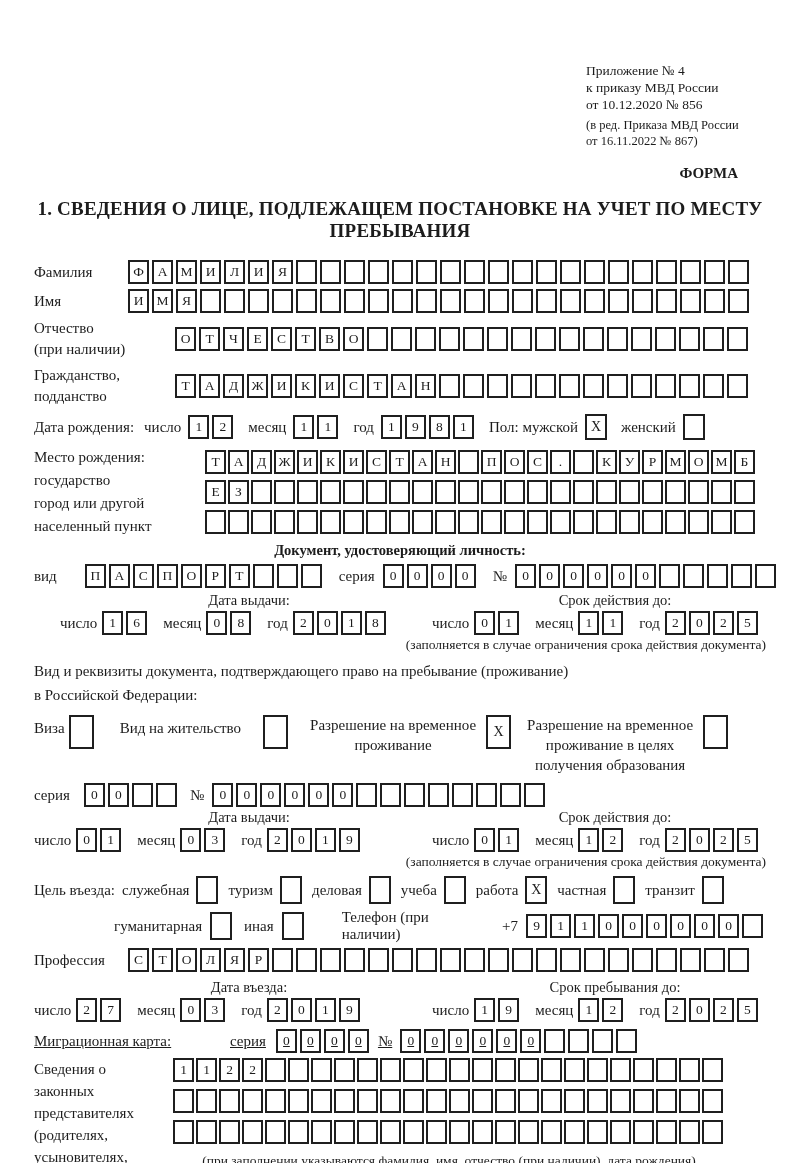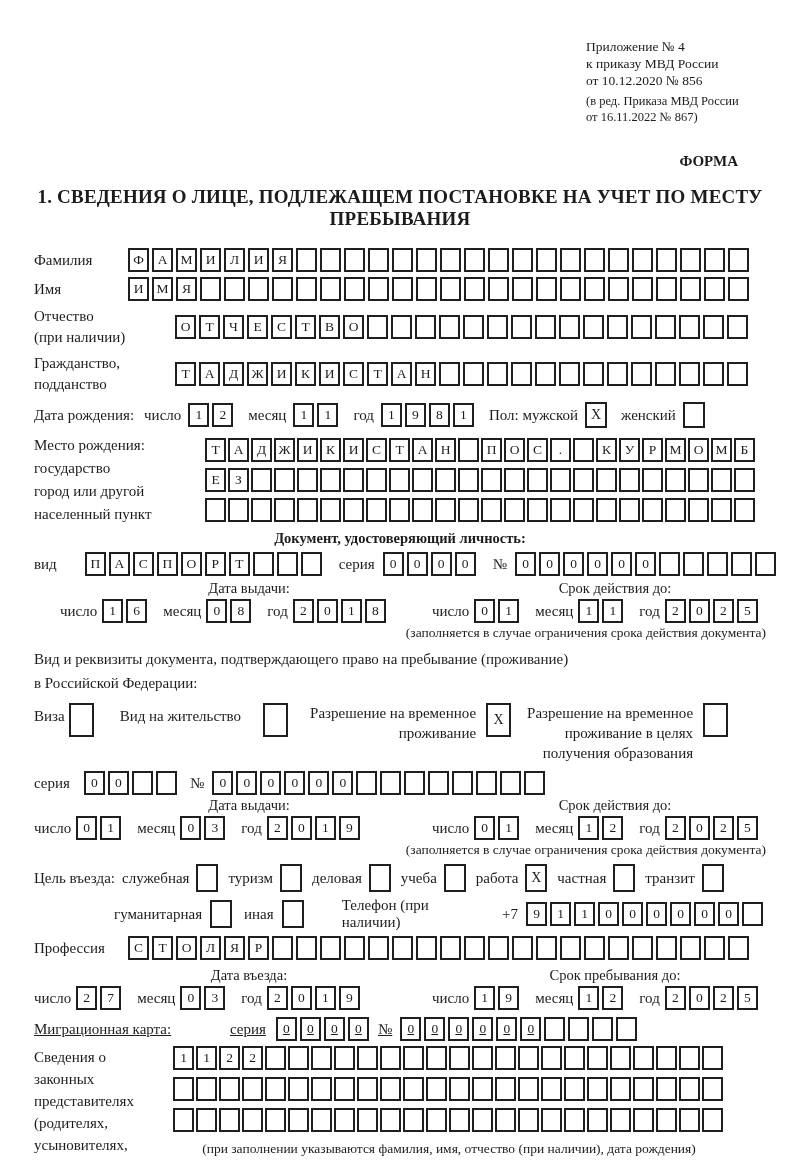--- a/index.html
+++ b/index.html
@@ -3,23 +3,23 @@
 <meta charset="utf-8">
 <style>
   html,body{margin:0;padding:0;background:#fff;}
   .page{
     width:800px;height:1163px;box-sizing:border-box;
     background:#ffffff;color:#1c1c1c;
     font-family:"Liberation Serif","DejaVu Serif",serif;
     font-size:15px;padding:38px 34px 0 34px;overflow:hidden;position:relative;
   }
   
-  .hdr{margin-left:552px;line-height:17px;font-size:13.5px;}
+  .hdr{margin-left:552px;line-height:17px;font-size:13.5px;margin-top:24px;}
   .hdr-sub{margin-top:4px;font-size:12.5px;line-height:16px;}
-  .forma{font-weight:bold;text-align:right;margin-top:28px;padding-right:28px;font-size:15px;}
+  .forma{font-weight:bold;text-align:right;margin-top:16px;padding-right:28px;font-size:15px;}
   
   .title{font-weight:bold;text-align:center;font-size:15.5px;line-height:22px;margin-top:14px;}
   .blank-line{display:inline-block;width:58px;border-bottom:2px solid #1c1c1c;height:12px;margin-left:10px;}
   .sec-heading{font-weight:bold;text-align:center;font-size:19px;margin-top:16px;letter-spacing:.2px;}
   
   .frow{display:flex;align-items:center;margin-top:5px;}
   .frow.start{align-items:center;}
   .lbl{flex:0 0 auto;}
   .w94{width:94px;}
   .w141{width:141px;line-height:21px;}
@@ -60,21 +60,21 @@
   .dgroup .cellrow{margin-right:13px;}
   .dgroup .cellrow:last-child{margin-right:0;}
   .note{text-align:right;font-size:13.5px;margin-top:2px;}
   
   .intro{line-height:24px;margin-top:6px;}
   
   .permit-row{display:flex;align-items:flex-start;margin-top:8px;}
   .pitem{display:flex;align-items:flex-start;}
   .pitem .txt{line-height:26px;}
   .pitem .chk{margin-left:10px;}
-  .plabel{text-align:right;line-height:20px;}
+  .plabel{text-align:center;line-height:20px;}
   
   .ser .lbl{margin-right:14px;}
   .ser .numsign{margin:0 8px 0 10px;}
   
   .purpose .txt{margin-right:7px;}
   .purpose .chk{margin-right:10px;height:28px;}
   .purpose2{padding-left:80px;}
   .purpose2 .txt{margin-right:8px;}
   .purpose2 .chk{margin-right:12px;height:28px;}
   .purpose2 .phone-lbl{margin:0 0 0 26px;}

